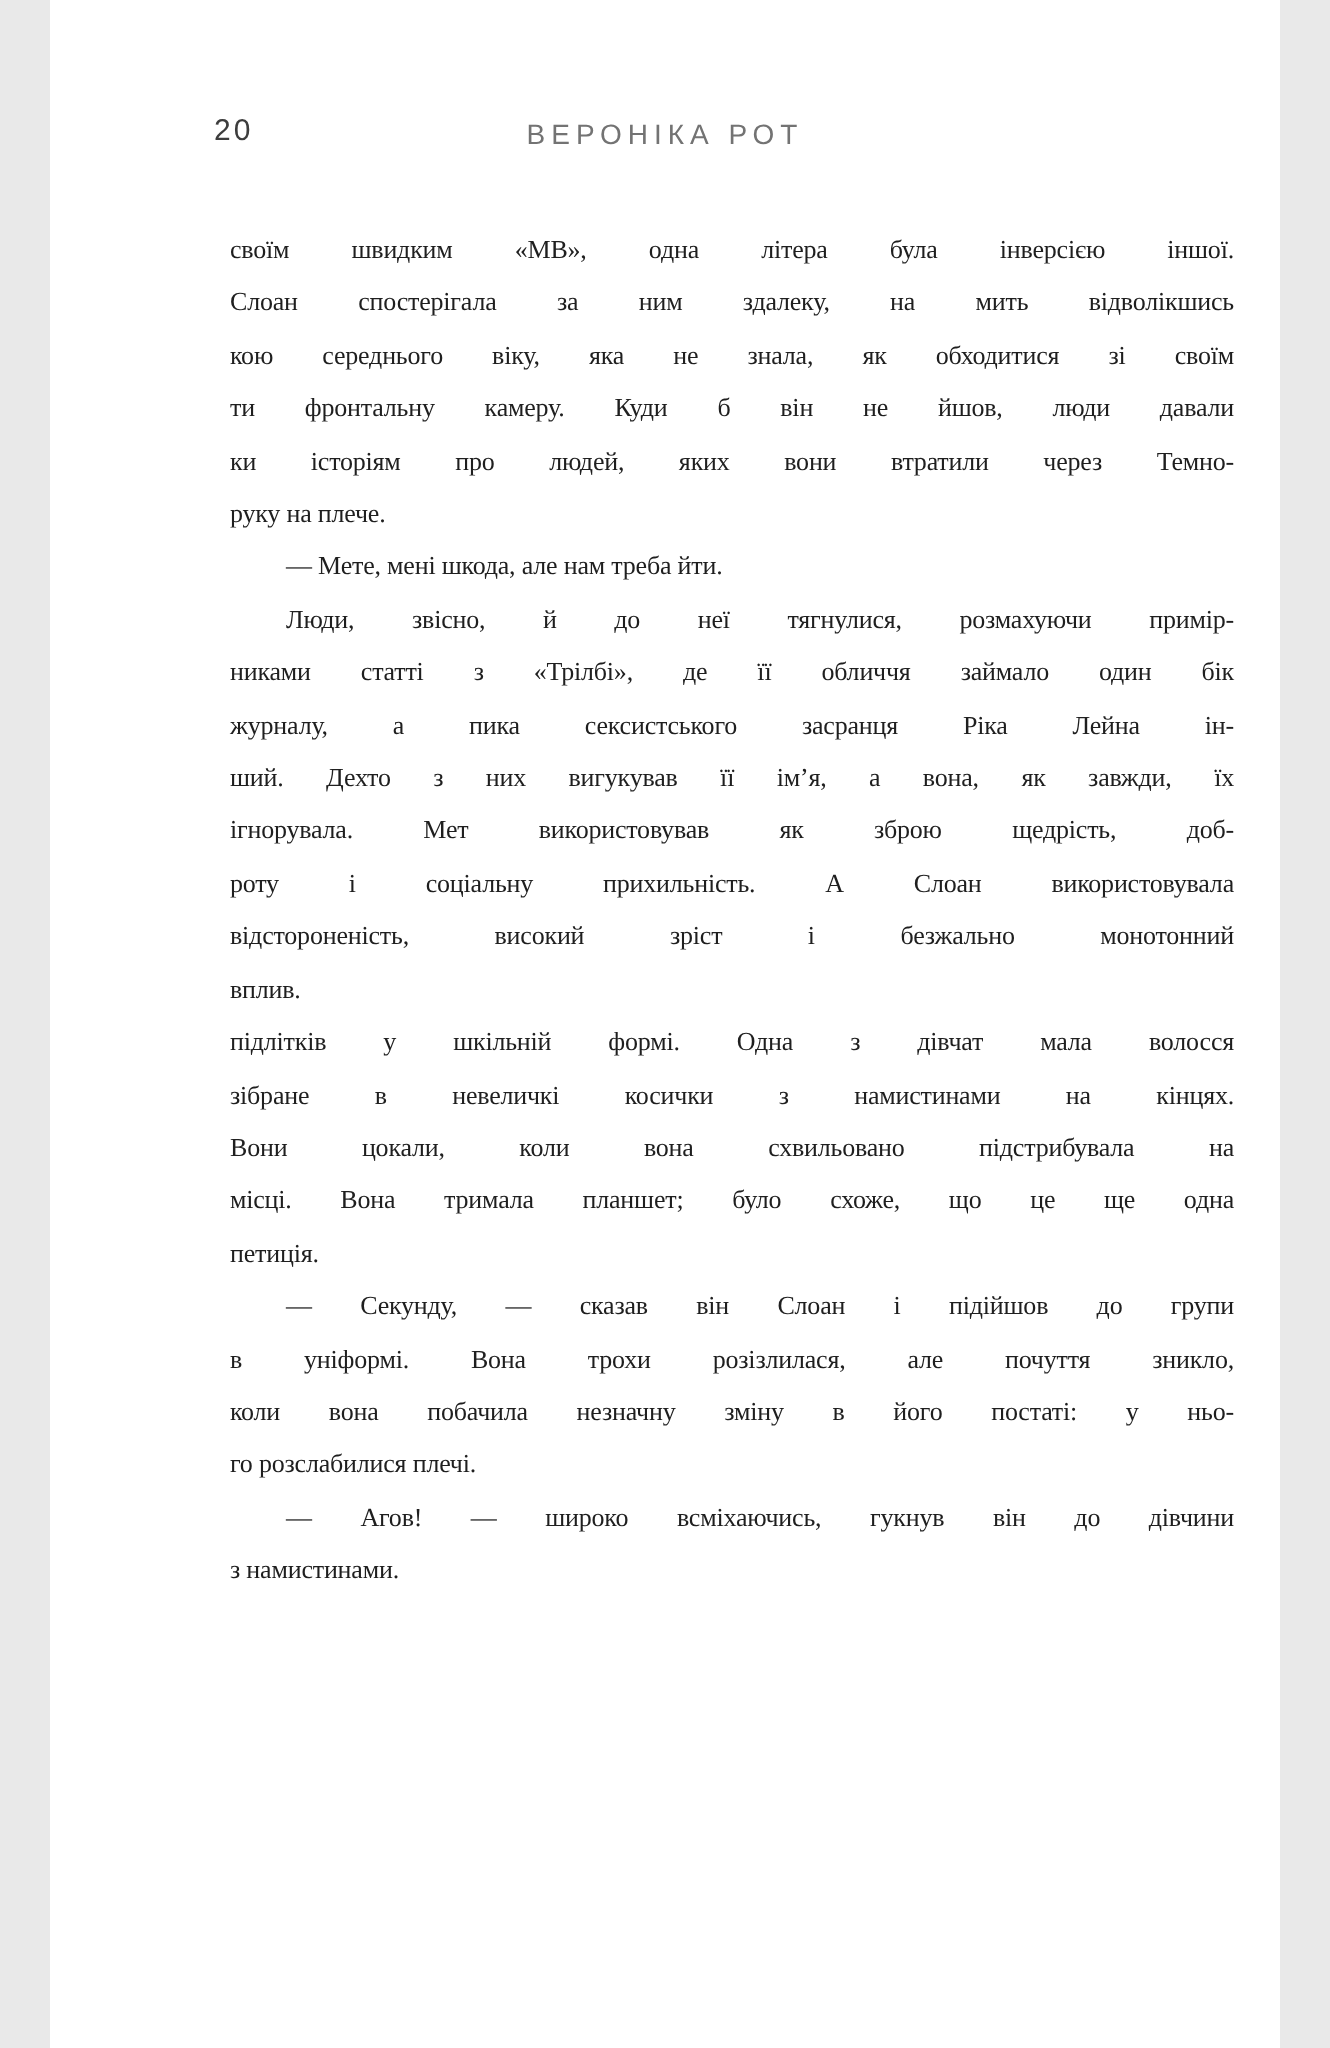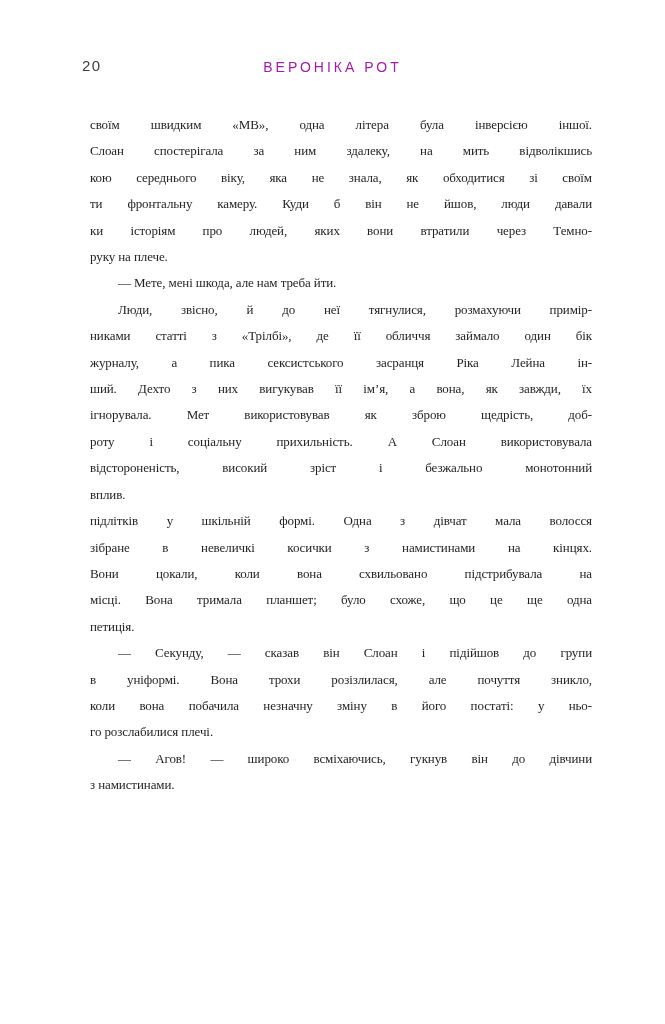--- a/index.html
+++ b/index.html
@@ -2,21 +2,21 @@
 <html lang="uk"><head>
 <meta charset="utf-8">
 <style>
   html, body {
     margin: 0;
     padding: 0;
     background: #e9e9e9;
   }
   .page {
     position: relative;
-    width: 665px;
+    width: 615px;
     height: 1024px;
     margin: 0 auto;
     background: #ffffff;
     overflow: hidden;
   }
   .page-number {
     position: absolute;
     left: 82px;
     top: 57px;
     font-family: "Liberation Sans", sans-serif;
@@ -27,21 +27,21 @@
   .running-title {
     position: absolute;
     left: 0;
     right: 0;
     top: 59px;
     text-align: center;
     font-family: "Liberation Sans", sans-serif;
     font-size: 14px;
     font-weight: 400;
     letter-spacing: 3px;
-    color: #a21caf;
+    color: #737373;
   }
   .body-text {
     position: absolute;
     left: 90px;
     top: 112px;
     width: 502px;
     font-family: "Liberation Serif", serif;
     font-size: 13px;
     line-height: 26.4px;
     color: #1f1f1f;

